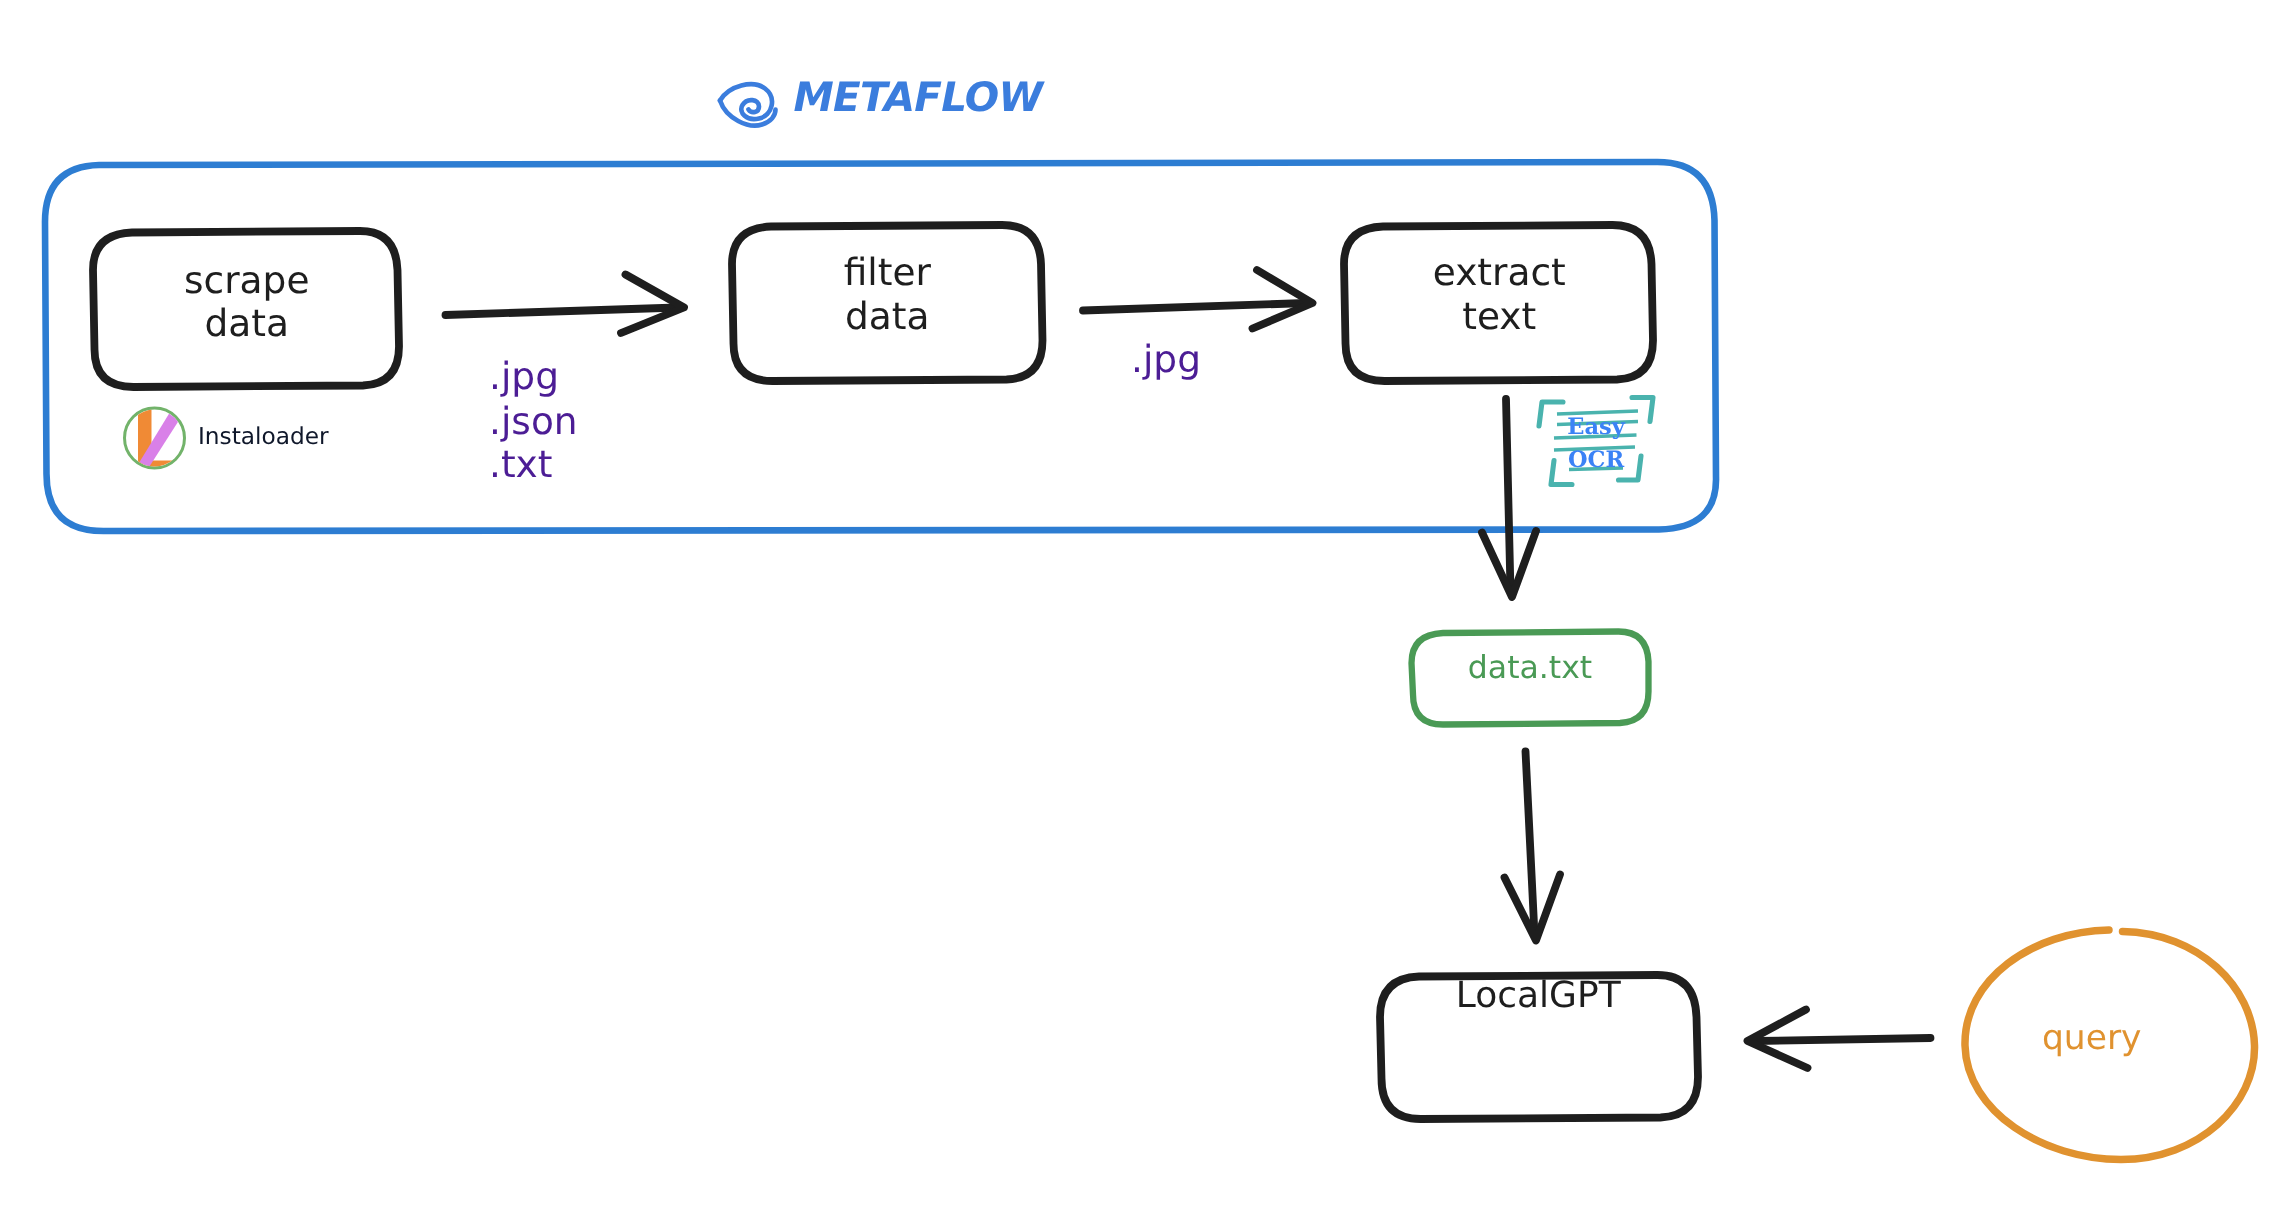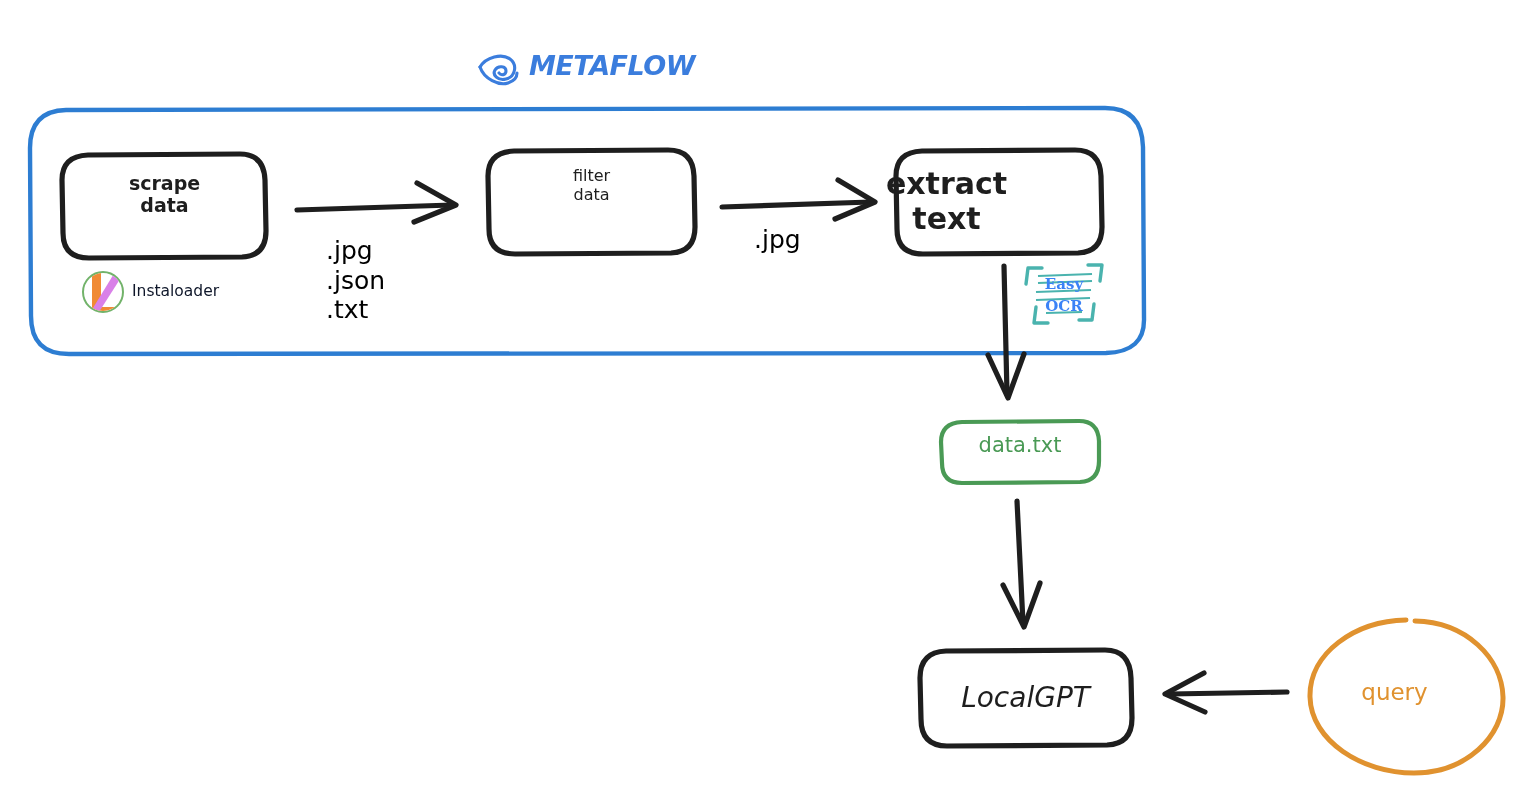--- a/index.html
+++ b/index.html
@@ -80,30 +80,30 @@
     position: absolute;
     text-align: center;
     color: #1e1e1e;
     font-family: "DejaVu Sans", sans-serif;
     line-height: 1.16;
     white-space: pre-line;
     pointer-events: none;
   }
   .edge-label {
     position: absolute;
-    color: #000000;
+    color: #4c1d95;
     font-family: "DejaVu Sans", sans-serif;
     line-height: 1.18;
     white-space: pre-line;
   }
-  .lbl-scrape   { left: 62px;  top: 172px; width: 205px; font-size: 19px; font-weight: bold; }
-  .lbl-filter   { left: 488px; top: 167px; width: 207px; font-size: 16px; }
-  .lbl-extract  { left: 843px; top: 167px; width: 207px; font-size: 30px; font-weight: bold; }
+  .lbl-scrape   { left: 62px;  top: 172px; width: 205px; font-size: 25px; }
+  .lbl-filter   { left: 488px; top: 167px; width: 207px; font-size: 25px; }
+  .lbl-extract  { left: 896px; top: 167px; width: 207px; font-size: 25px; }
   .lbl-datatxt  { left: 941px; top: 433px; width: 158px; font-size: 21px; color: #4a9a55; }
-  .lbl-localgpt { left: 921px; top: 682px; width: 209px; font-size: 28px; font-style: italic; }
+  .lbl-localgpt { left: 921px; top: 650px; width: 209px; font-size: 24px; }
   .lbl-query    { left: 1314px; top: 679px; width: 161px; font-size: 23px; color: #e0922f; }
   .lbl-ext1 { left: 326px; top: 236px; font-size: 25px; }
   .lbl-ext2 { left: 754px; top: 225px; font-size: 25px; }
 </style>
 </head>
 <body>
 
 <svg id="canvas" viewBox="0 0 1524 806" xmlns="http://www.w3.org/2000/svg">
 
   <path d="M 66 110 L 1105 108 Q 1142 108 1143 147 L 1144 318 Q 1145 352 1106 353 L 69 354 Q 31 354 31 316 L 30 148 Q 30 111 66 110 Z" fill="none" stroke="#2d7dd2" stroke-width="4.4" stroke-linecap="round" stroke-linejoin="round"></path>

